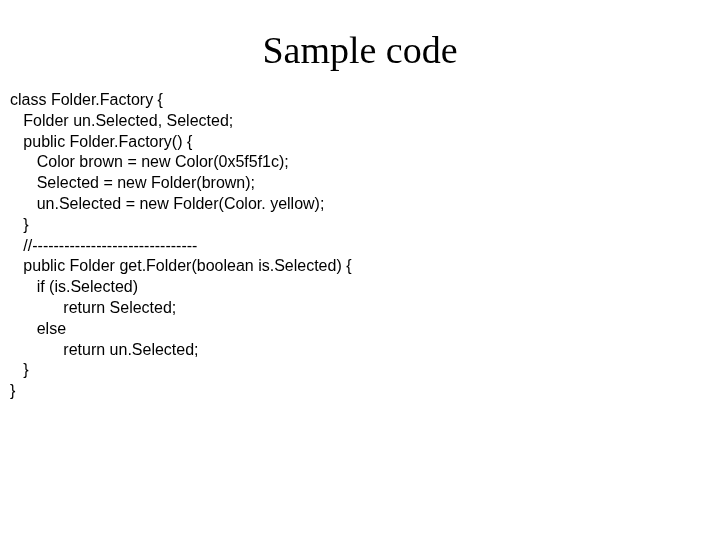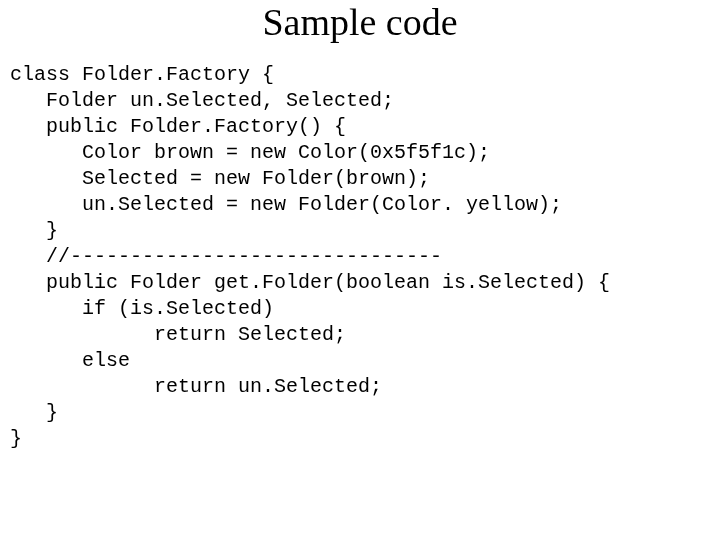--- a/index.html
+++ b/index.html
@@ -15,26 +15,27 @@
     width: 720px;
     height: 540px;
     position: relative;
     box-sizing: border-box;
   }
   .title {
     text-align: center;
     font-size: 38px;
     font-weight: 400;
     margin: 0;
+    padding-top: 28px;
     padding-bottom: 18px;
     font-family: "Times New Roman", Times, serif;
   }
   .code {
-    font-family: Liberation Mono, monospace;
-    font-size: 20px;
+    font-family: Liberation Sans, sans-serif;
+    font-size: 16px;
     line-height: 1.3;
     white-space: pre;
     padding-left: 10px;
     margin: 0;
   }
 </style>
 </head>
 <body>
 
 <div class="slide">

